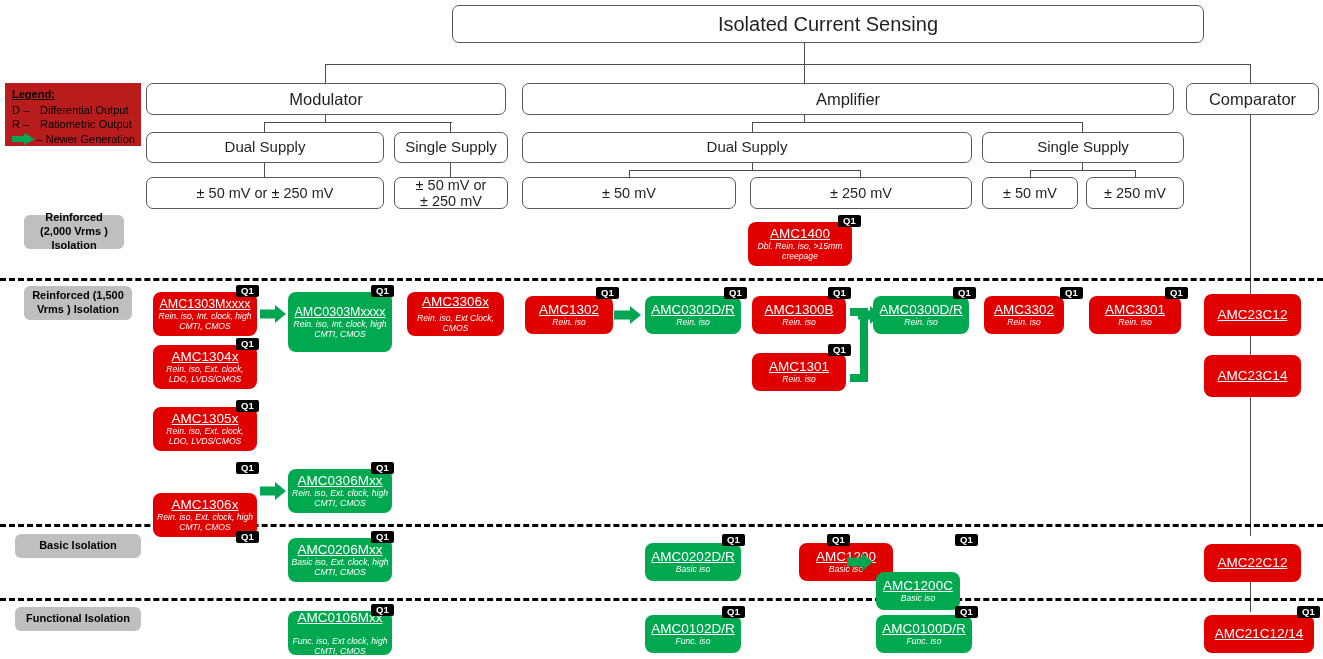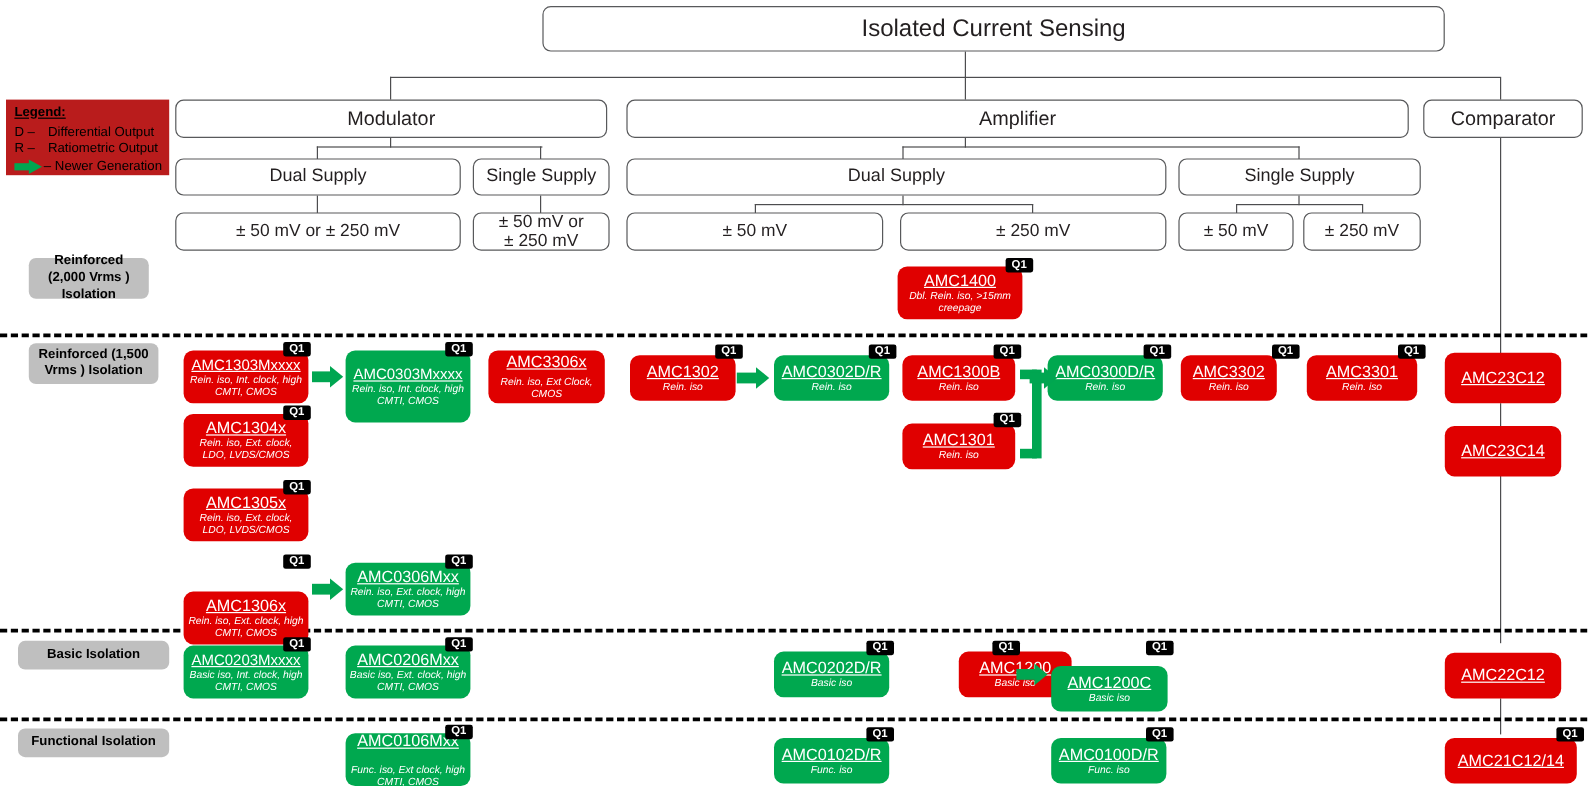--- a/index.html
+++ b/index.html
@@ -272,24 +272,20 @@
   </div>
   <div class="q1" style="left:1165px;top:287px;">Q1</div>
 
   <div class="chip red abs" style="left:1204px;top:294px;width:97px;height:42px;">
     <span class="pn">AMC23C12</span>
   </div>
   <div class="chip red abs" style="left:1204px;top:355px;width:97px;height:42px;">
     <span class="pn">AMC23C14</span>
   </div>
 
-  <div class="chip green abs" style="left:153px;top:538px;width:104px;height:44px;">
-    <span class="pn sm">AMC0203Mxxxx</span>
-    <span class="sub">Basic iso, Int. clock, high CMTI, CMOS</span>
-  </div>
   <div class="q1" style="left:236px;top:531px;">Q1</div>
 
   <div class="chip green abs" style="left:288px;top:538px;width:104px;height:44px;">
     <span class="pn">AMC0206Mxx</span>
     <span class="sub">Basic iso, Ext. clock, high CMTI, CMOS</span>
   </div>
   <div class="q1" style="left:371px;top:531px;">Q1</div>
 
   <div class="chip green abs" style="left:645px;top:543px;width:96px;height:38px;">
     <span class="pn">AMC0202D/R</span>
@@ -301,21 +297,21 @@
     <span class="pn">AMC1200</span>
     <span class="sub">Basic iso</span>
   </div>
   <div class="q1" style="left:827px;top:534px;">Q1</div>
 
   <div class="garrow" style="left:847px;top:553px;width:27px;height:18px;">
     <i class="sh" style="width:16px;"></i>
       <i class="hd" style="left:15px;"></i>
   </div>
 
-  <div class="chip green abs" style="left:876px;top:555px;width:97px;height:38px;">
+  <div class="chip green abs" style="left:876px;top:572px;width:84px;height:38px;">
     <span class="pn">AMC1200C</span>
     <span class="sub">Basic iso</span>
   </div>
   <div class="q1" style="left:955px;top:534px;">Q1</div>
 
   <div class="chip red abs" style="left:1204px;top:544px;width:97px;height:38px;">
     <span class="pn">AMC22C12</span>
   </div>
 
   <div class="chip green abs" style="left:288px;top:611px;width:104px;height:44px;gap:11px;">

